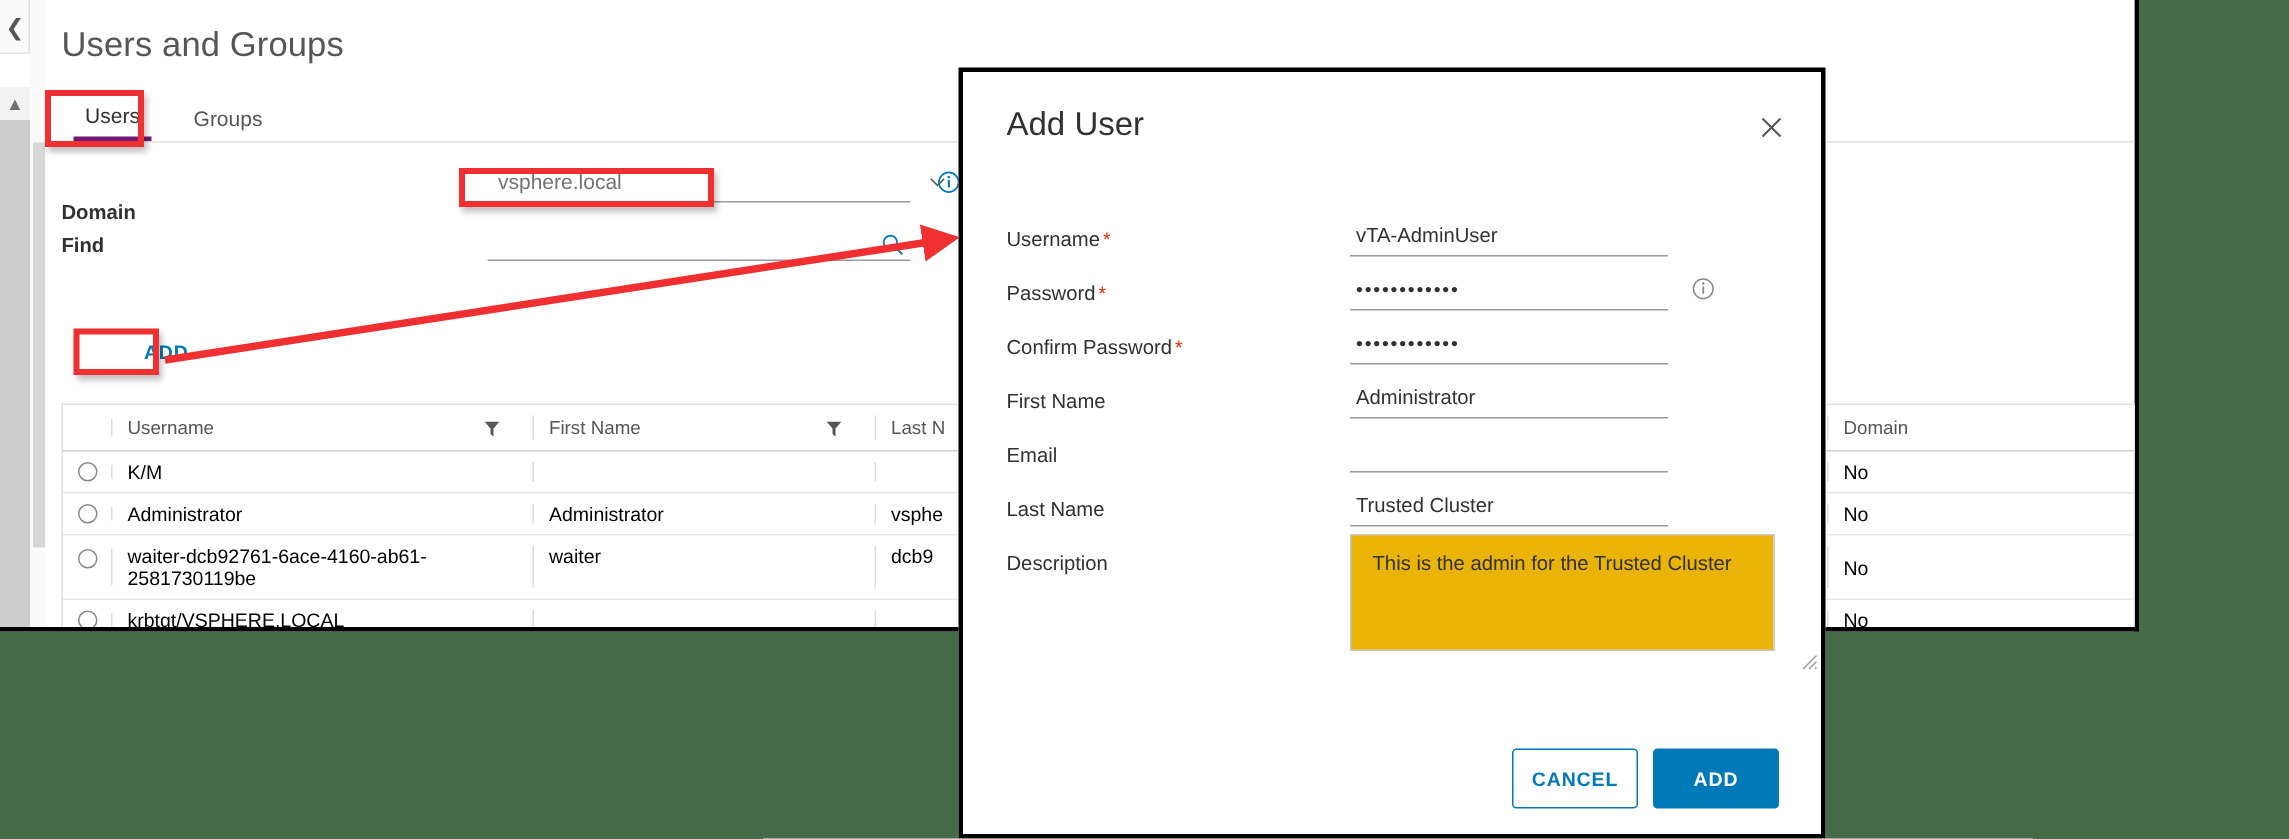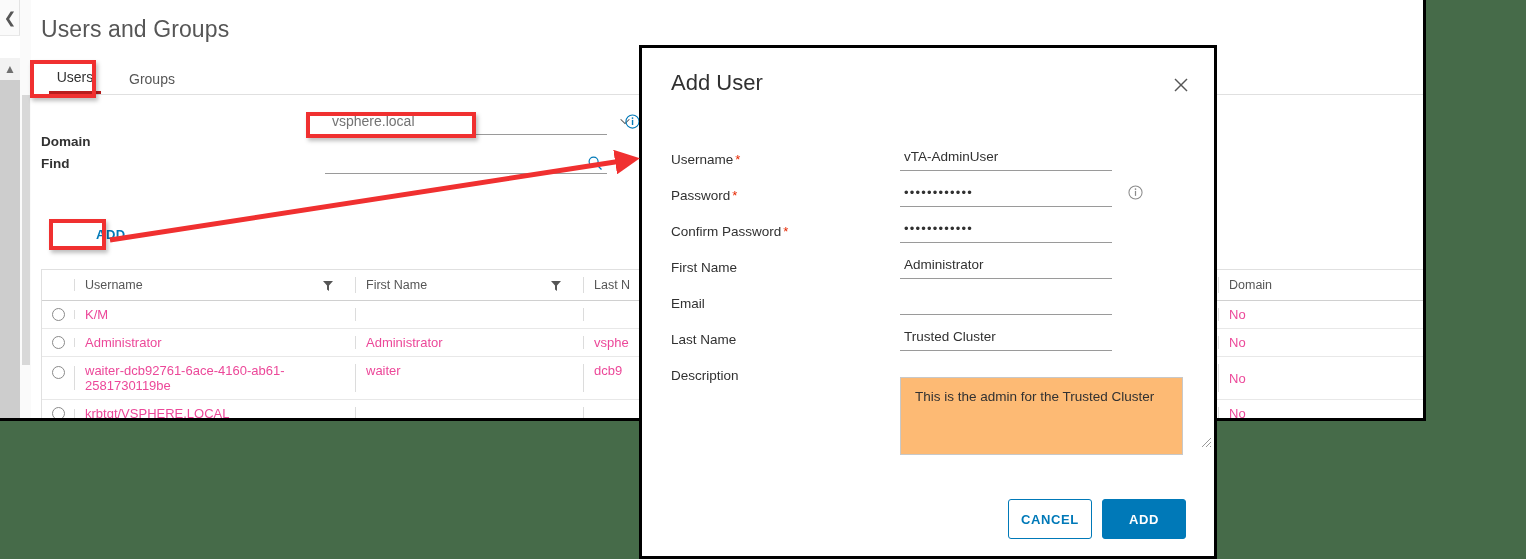--- a/index.html
+++ b/index.html
@@ -68,21 +68,21 @@
   #tabs {
     position: absolute; left: 10px; top: 63px; right: 0; height: 32px;
     border-bottom: 1px solid #e0e0e0;
   }
   .tab {
     position: absolute; top: 0; height: 31px;
     font-size: 14px; color: #565656;
     display: flex; align-items: center; justify-content: center;
     padding: 0 4px;
   }
-  #tab-users { left: 8px; width: 52px; color: #313131; border-bottom: 3px solid #b91c1c; }
+  #tab-users { left: 8px; width: 52px; color: #313131; border-bottom: 3px solid #701a75; }
   #tab-groups { left: 80px; width: 62px; }
 
   
   .field-label {
     position: absolute; font-size: 13.5px; color: #313131; font-weight: 600;
   }
   #domain-label { left: 10px; top: 134px; }
   #find-label   { left: 10px; top: 156px; }
 
   #domain-select-wrap {
@@ -118,21 +118,21 @@
   }
 
   
   #users-table {
     position: absolute; left: 10px; top: 269px; right: -10px;
     border: 1px solid #e0e0e0; background: #fff;
   }
   .trow { display: flex; border-bottom: 1px solid #e8e8e8; }
   .trow.header { border-bottom: 1px solid #d0d0d0; background: #fff; }
   .tcell {
-    position: relative; font-size: 13px; color: #ec4899;
+    position: relative; font-size: 13px; color: #000000;
     padding: 6px 8px 6px 11px; display: flex; align-items: center;
   }
   .trow.header .tcell { color: #565656; font-size: 12.5px; padding-top: 8px; padding-bottom: 8px; }
   .col-sel   { width: 32px; justify-content: center; padding-left: 0; padding-right: 0; }
   .col-user  { width: 281px; }
   .col-first { width: 228px; }
   .col-last  { width: 225px; }
   .col-desc  { width: 410px; }
   .col-lock  { width: 190px; }
   .tcell + .tcell::before {
@@ -181,26 +181,25 @@
     padding-left: 4px; padding-top: 3px;
   }
   .dots { letter-spacing: 1.2px; font-size: 13px; color: #313131; }
   #password-info-icon {
     position: absolute; left: 486px; top: 3px; width: 15px; height: 15px;
   }
   #desc-row { height: 86px; }
   #desc-textarea {
     position: absolute; left: 258px; top: -6px;
     width: 283px; height: 78px;
-    border: 1px solid #c8c8c8; background: #fdba74;
+    border: 1px solid #c8c8c8; background: #eab308;
     font-size: 13.5px; color: #313131;
     padding: 11px 10px 12px 14px;
     line-height: 16px;
     overflow: hidden;
-    margin-top: 21px;
   }
   #desc-resize {
     position: absolute; right: 1px; bottom: 1px; width: 13px; height: 13px;
     color: #9a9a9a;
   }
 
   #dialog-footer {
     position: absolute; left: 0; right: 0; bottom: 0; height: 74px;
     display: flex; align-items: center; justify-content: flex-end;
     padding-right: 28px; gap: 10px;

